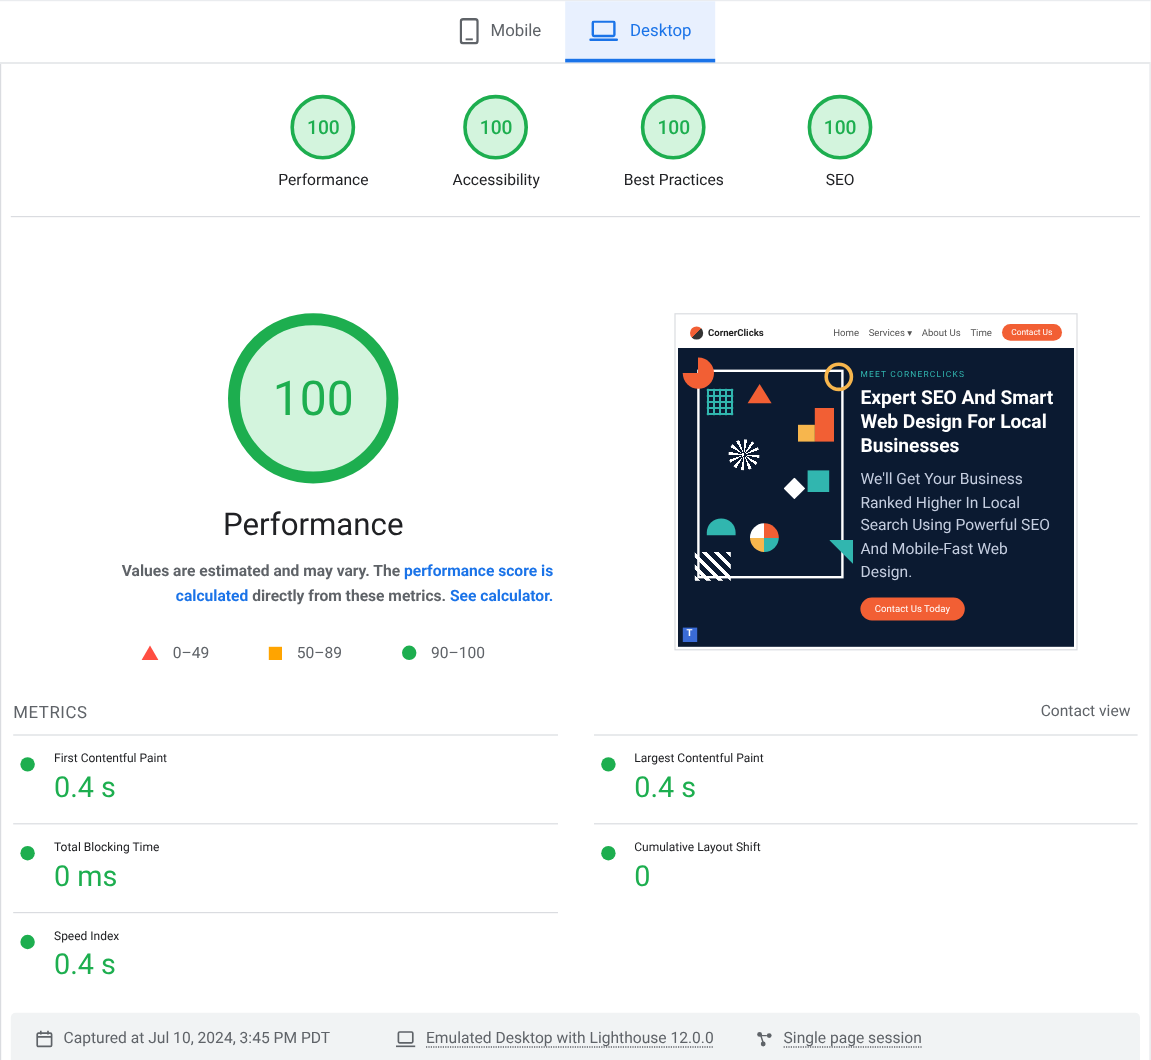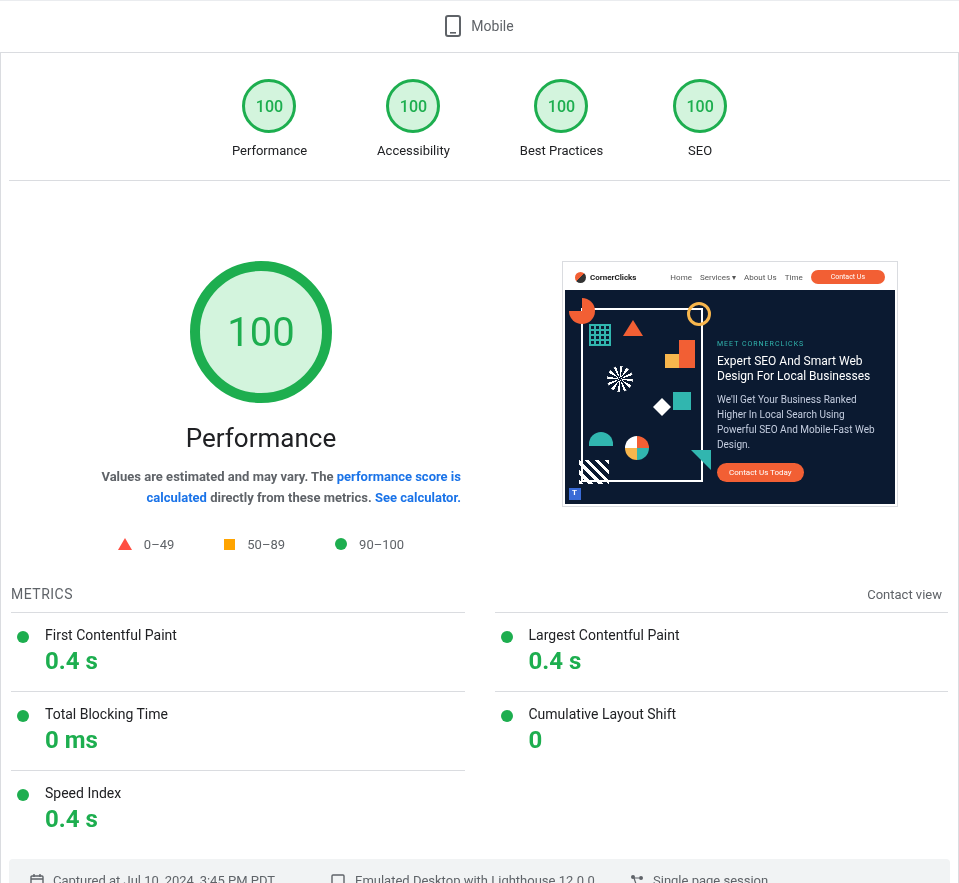--- a/index.html
+++ b/index.html
@@ -51,60 +51,67 @@
   .sq{width:11px;height:11px;background:var(--orange);}
   .circ{width:12px;height:12px;border-radius:50%;background:var(--green);}
 
   
   .thumb{width:330px;border:1px solid var(--grey-border);padding:2px;background:#fff;}
   .thumb-inner{background:#fff;}
   .thumb-header{display:flex;align-items:center;justify-content:space-between;padding:6px 10px;font-size:8px;}
   .thumb-logo{display:flex;align-items:center;gap:4px;font-weight:700;color:#222;}
   .thumb-logo .k{width:11px;height:11px;border-radius:50%;background:linear-gradient(135deg,var(--thumb-orange) 50%,#333 50%);}
   .thumb-nav{display:flex;gap:8px;align-items:center;color:#555;text-align:center;}
-  .thumb-cta{background:var(--thumb-orange);color:#fff;padding:3px 20px;border-radius:10px;font-size:7px;}
-  .thumb-body{background:var(--thumb-dark);padding:18px 16px 22px;display:flex;gap:14px;position:relative;min-height:170px;align-items:flex-end;}
+  .thumb-cta{background:var(--thumb-orange);color:#fff;padding:3px 8px;border-radius:10px;font-size:7px;}
+  .thumb-body{background:var(--thumb-dark);padding:18px 16px 22px;display:flex;gap:14px;position:relative;min-height:170px;}
   .thumb-art{width:118px;height:170px;border:2px solid #fff;position:relative;flex-shrink:0;}
   .thumb-art>div{position:absolute;}
   .thumb-text{color:#fff;flex:1;}
   .thumb-kicker{color:var(--thumb-teal);font-size:7px;letter-spacing:1px;margin-bottom:6px;}
-  .thumb-h1{font-size:12px;font-weight:400;line-height:1.25;margin-bottom:8px;}
-  .thumb-p{font-size:10px;color:#c5cee0;line-height:1.5;margin-bottom:10px;}
+  .thumb-h1{font-size:16px;font-weight:700;line-height:1.25;margin-bottom:8px;}
+  .thumb-p{font-size:13px;color:#c5cee0;line-height:1.5;margin-bottom:10px;}
   .thumb-btn{display:inline-block;background:var(--thumb-orange);color:#fff;font-size:8px;padding:5px 12px;border-radius:11px;}
   .thumb-corner{position:absolute;left:4px;bottom:4px;width:12px;height:12px;background:#3a6bd6;}
   .thumb-corner::after{content:"T";color:#fff;font-size:8px;font-weight:700;position:absolute;left:3px;top:0;}
 
   
-  .metrics-head{display:flex;justify-content:space-between;align-items:flex-end;padding:34px 16px 10px 10px;}
+  .metrics-head{display:flex;justify-content:space-between;align-items:flex-start;padding:34px 16px 10px 10px;}
   .metrics-title{color:var(--grey-text);font-size:14px;letter-spacing:0.5px;}
   .expand{color:var(--grey-text);font-size:13px;cursor:pointer;}
   .metrics{display:grid;grid-template-columns:1fr 1fr;column-gap:30px;padding:0 10px;}
   .metric{border-top:1px solid var(--grey-border);padding:14px 4px 16px 6px;display:flex;gap:16px;}
   .dot{width:12px;height:12px;border-radius:50%;background:var(--green);margin-top:4px;flex-shrink:0;}
-  .metric-label{font-size:14px;color:#202124;margin-bottom:4px;}
-  .metric-value{font-size:24px;color:var(--green);font-weight:700;}
+  .metric-label{font-size:10px;color:#202124;margin-bottom:4px;}
+  .metric-value{font-size:24px;color:var(--green);font-weight:400;}
 
   
   .footer{margin:10px 8px 0;background:var(--footer-bg);padding:14px 20px;border-radius:4px;display:grid;grid-template-columns:300px 300px 1fr;row-gap:10px;font-size:13px;color:var(--grey-text);}
   .footer-item{display:flex;align-items:center;gap:8px;white-space:nowrap;}
   .footer-item.link span:last-child{text-decoration:underline dotted;text-underline-offset:3px;}
   .footer-item svg{flex-shrink:0;}
 </style>
 </head>
 <body>
 
 <div class="topline"></div>
 
 <div class="tabs">
   <div class="tab">
     <svg width="16" height="22" viewBox="0 0 16 22">
         <rect x="1" y="1" width="14" height="20" rx="2" fill="none" stroke="#5f6368" stroke-width="2"></rect>
         <rect x="5" y="17" width="6" height="1.6" fill="#5f6368"></rect>
       </svg>
     <span>Mobile</span>
+  </div>
+  <div class="tab active">
+    <svg width="24" height="18" viewBox="0 0 24 18">
+        <rect x="3" y="1" width="18" height="12" rx="1" fill="none" stroke="#1a73e8" stroke-width="2"></rect>
+        <rect x="0" y="15" width="24" height="2.2" rx="1" fill="#1a73e8"></rect>
+      </svg>
+    <span>Desktop</span>
   </div>
 </div>
 
 <div class="container">
 
   <div class="summary">
     <div class="cat">
       <div class="gauge-sm">100</div>
       <div class="cat-label">Performance</div>
     </div>

